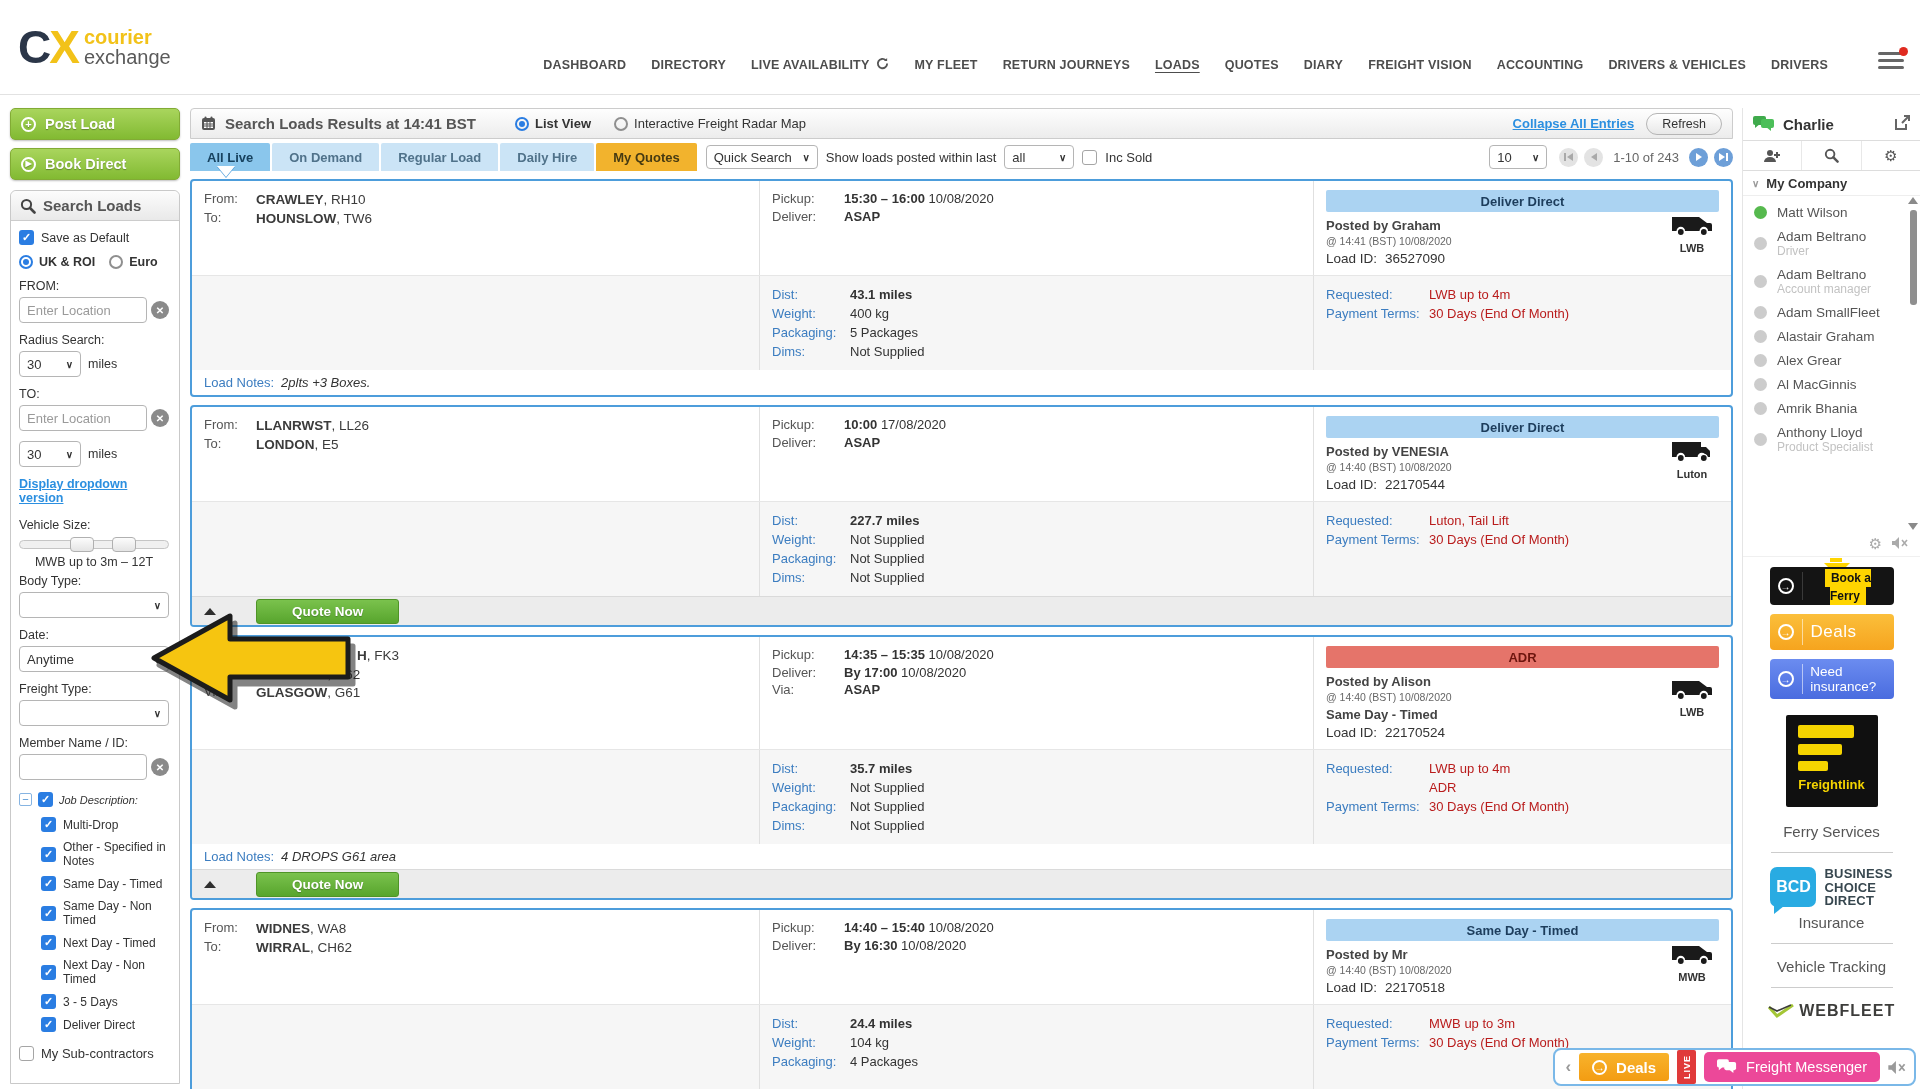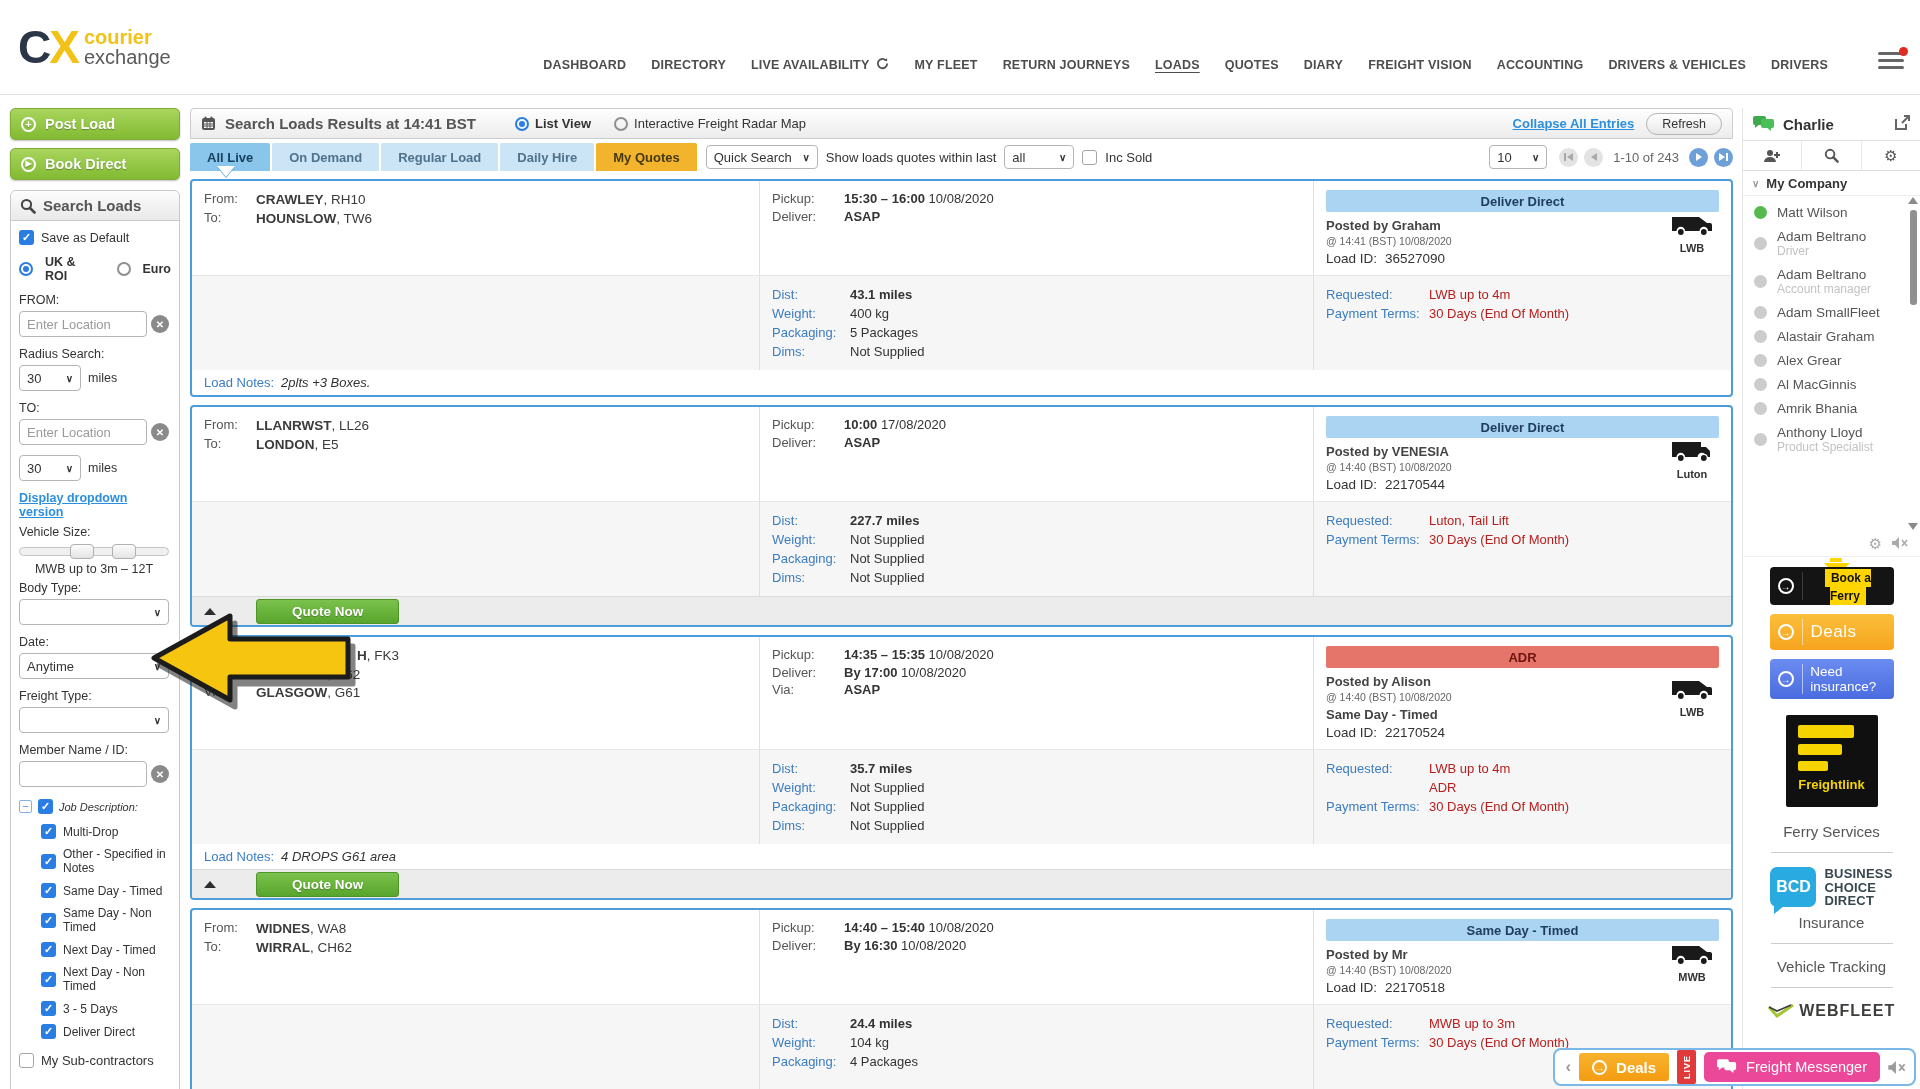--- a/index.html
+++ b/index.html
@@ -224,21 +224,21 @@
             <circle cx="6.5" cy="6.5" r="4.6" fill="none" stroke="#444" stroke-width="2"></circle>
             <line x1="10" y1="10" x2="14.5" y2="14.5" stroke="#444" stroke-width="2.6" stroke-linecap="round"></line>
           </svg>
         <span>Search Loads</span>
       </div>
       <div class="panel-body">
         <div class="frow">
           <span class="cb">✓</span>
           <span>Save as Default</span>
         </div>
-        <div class="frow" style="gap:12px;">
+        <div class="frow" style="gap:6px;">
           <span class="radio sel"></span>
           <span class="b">UK &amp; ROI</span>
           <span class="radio un" style="margin-left:8px;"></span>
           <span class="b">Euro</span>
         </div>
         <div class="flabel">FROM:</div>
         <div class="frow" style="gap:0;">
           <input class="txt" placeholder="Enter Location" style="">
           <span class="clear-x">✕</span>
         </div>
@@ -255,21 +255,21 @@
           <input class="txt" placeholder="Enter Location" style="">
           <span class="clear-x">✕</span>
         </div>
         <div class="frow">
           <span class="fsel" style="width:62px;">
             <span>30</span>
               <span class="chev">∨</span>
           </span>
           <span>miles</span>
         </div>
-        <div style="margin:4px 0 6px;"><span class="blue-link">Display dropdown version</span></div>
+        <div style="margin:4px 0 13px;"><span class="blue-link">Display dropdown version</span></div>
         <div class="flabel">Vehicle Size:</div>
         <div class="slider-track">
           <span class="slider-handle" style="left:50px;"></span>
           <span class="slider-handle" style="left:92px;"></span>
         </div>
         <div class="slider-cap">MWB up to 3m – 12T</div>
         <div class="flabel">Body Type:</div>
         <div class="frow">
             <span class="fsel" style="width:150px;">
               <span></span>
@@ -378,21 +378,21 @@
       <span class="tab active">All Live</span>
       <span class="tab normal">On Demand</span>
       <span class="tab normal">Regular Load</span>
       <span class="tab normal">Daily Hire</span>
       <span class="tab quotes">My Quotes</span>
       <span class="tab-controls">
         <span class="fsel" style="width:112px; height:24px;">
           <span>Quick Search</span>
             <span class="chev">∨</span>
         </span>
-        <span>Show loads quotes within last</span>
+        <span>Show loads posted within last</span>
         <span class="fsel" style="width:70px; height:24px;">
           <span>all</span>
             <span class="chev">∨</span>
         </span>
         <span class="cb off"></span>
         <span>Inc Sold</span>
       </span>
       <span class="pager">
         <span class="fsel" style="width:58px; height:24px; margin-right:6px;">
           <span>10</span>

